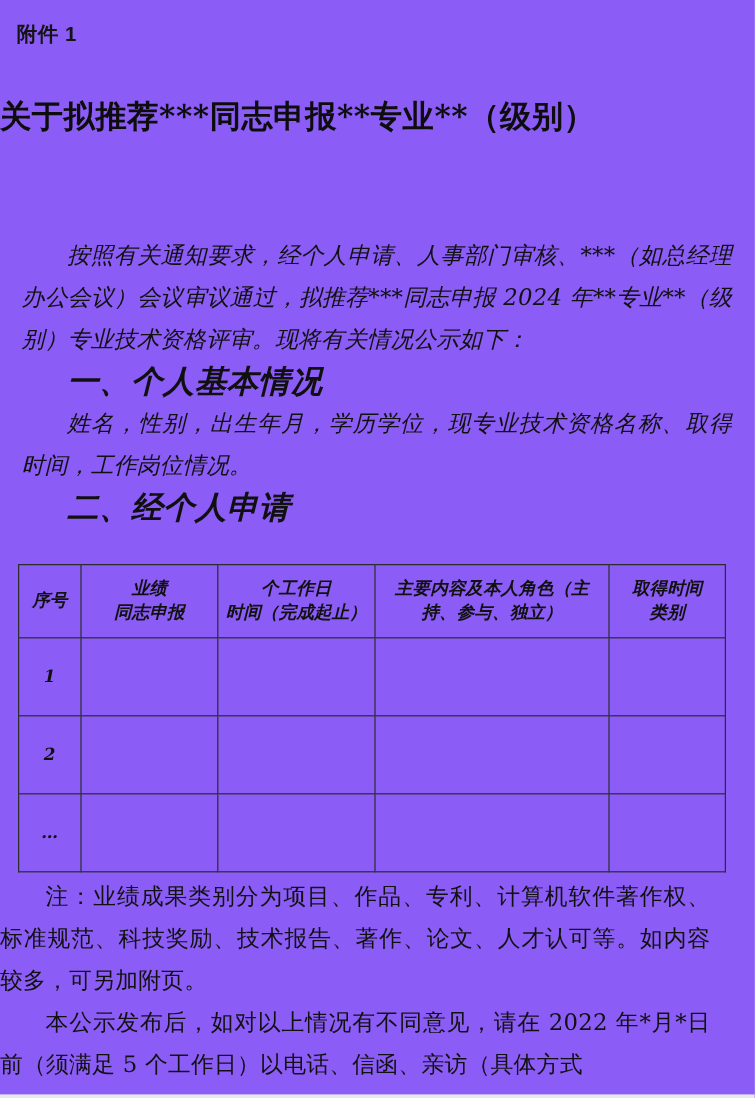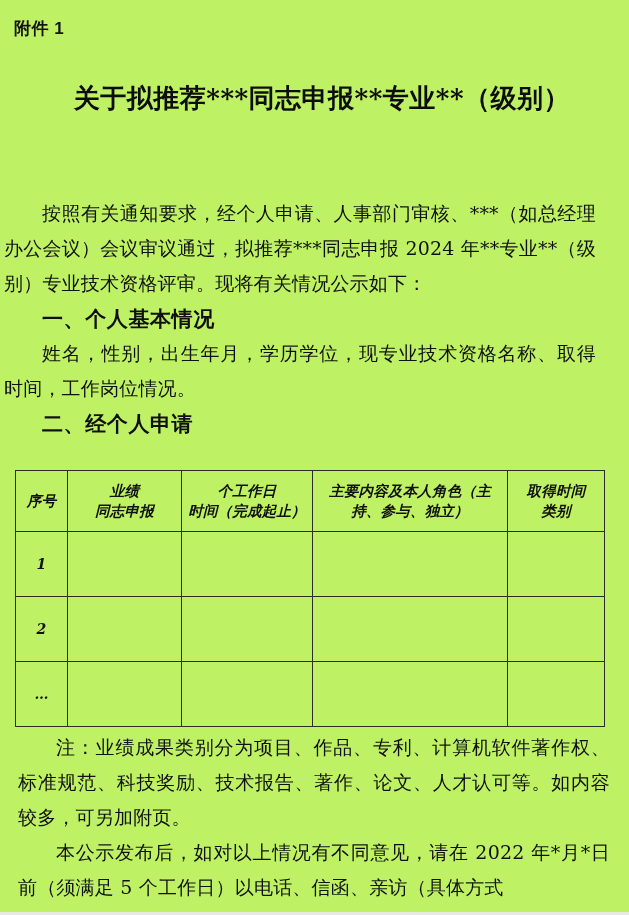--- a/index.html
+++ b/index.html
@@ -11,21 +11,21 @@
     height: 915px;
     background: #fdfdfb;
     font-family: "DejaVu Serif", serif;
     overflow: hidden;
     position: relative;
   }
   .page {
     position: relative;
     width: 629px;
     height: 915px;
-    background: #bef264;
+    background: #8b5cf6;
     overflow: hidden;
   }
 
   
   .attach-label {
     position: absolute;
     left: 14px;
     top: 17px;
     font-family: "Liberation Sans", sans-serif;
     font-weight: bold;
@@ -34,57 +34,58 @@
     letter-spacing: 0.5px;
     white-space: nowrap;
   }
 
   
   .doc-title {
     position: absolute;
     left: 0;
     top: 76px;
     width: 570px;
-    text-align: right;
+    text-align: left;
     font-family: "DejaVu Serif", serif;
     font-weight: bold;
     font-size: 26px;
     line-height: 44px;
     color: #0d0d0d;
     letter-spacing: 0.5px;
   }
   .doc-title .tline {
     display: block;
     white-space: nowrap;
   }
 
   
   .body-area {
     position: absolute;
-    left: 4px;
+    left: 18px;
     top: 196px;
     width: 592px;
+    font-style: italic;
   }
   p.para {
     margin: 0;
     font-family: "DejaVu Serif", serif;
     font-size: 19px;
     line-height: 35px;
     color: #111;
     text-align: justify;
     text-align-last: left;
     text-indent: 38px;
     letter-spacing: 0.2px;
     word-break: break-all;
   }
   h2.section-head {
     margin: 0;
     font-family: "Liberation Sans", sans-serif;
     font-weight: bold;
-    font-size: 21px;
+    font-size: 26px;
     line-height: 35px;
     color: #101010;
     text-indent: 38px;
     letter-spacing: 0.6px;
   }
 
   
   .perf-table {
     position: absolute;
     left: 15px;
@@ -122,21 +123,21 @@
   .c2 { width: 114px; }
   .c3 { width: 131px; }
   .c4 { width: 195px; }
   .c5 { width: 97px; }
 
   .hdr .l { display: block; }
 
   
   .lower-area {
     position: absolute;
-    left: 18px;
+    left: 0;
     top: 730px;
     width: 592px;
   }
   .clip-note {
     position: absolute;
     left: 0;
     bottom: 0;
     width: 629px;
     height: 3px;
     background: #e8e8e4;

